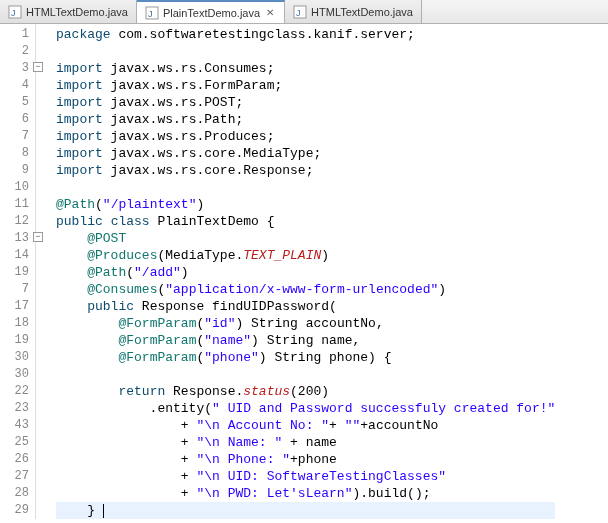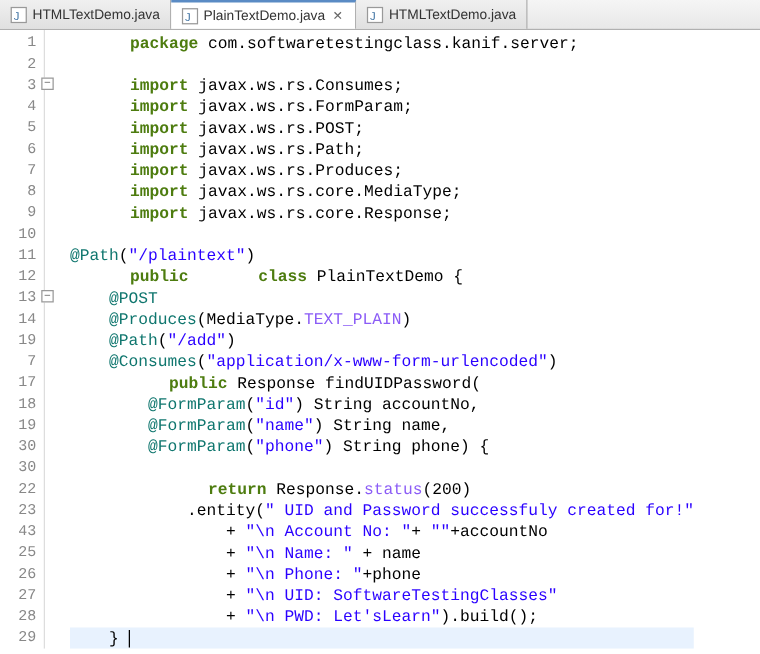--- a/index.html
+++ b/index.html
@@ -8,24 +8,24 @@
 .tab { display: flex; align-items: center; padding: 2px 8px; border-right: 1px solid #b0b0b0; background: linear-gradient(#f0f0f0, #e0e0e0); cursor: pointer; font-family: Tahoma, sans-serif; font-size: 11px; color: #333; gap: 4px; }
 .tab.active { background: #fff; border-top: 2px solid #5a8bc4; }
 .tab-icon { width: 14px; height: 14px; display: inline-flex; align-items: center; justify-content: center; }
 .tab-close { width: 12px; height: 12px; display: inline-flex; align-items: center; justify-content: center; font-size: 10px; color: #666; }
 .editor { display: flex; position: relative; }
 .gutter { width: 36px; background: #fff; text-align: right; padding-right: 6px; color: #888; border-right: 1px solid #ddd; user-select: none; font-size: 12px; line-height: 17px; padding-top: 2px; }
 .gutter .line { height: 17px; position: relative; }
 .fold-mark { position: absolute; right: -14px; top: 2px; font-size: 9px; color: #666; border: 1px solid #999; width: 10px; height: 10px; line-height: 8px; text-align: center; background: #fff; cursor: pointer; }
 .code { padding-left: 20px; padding-top: 2px; white-space: pre; line-height: 17px; font-size: 13px; }
 .code .line { height: 17px; }
-.kw { color: #4d7c0f; font-weight: bold; margin-left: 48px; }
+.kw { color: #0c4a6e; font-weight: normal; }
 .str { color: #2a00ff; }
 .ann { color: #0f766e; }
-.static-field { color: #8b5cf6; }
+.static-field { color: #b91c1c; font-style: italic; }
 .cursor-line { background: #e8f2fe; display: inline-block; width: 100%; }
 .cursor { display: inline-block; width: 1px; height: 14px; background: #000; vertical-align: middle; }
 </style>
 </head>
 <body>
 
 <div class="tabs">
   <div class="tab">
     <span class="tab-icon">
         <svg width="14" height="14" viewBox="0 0 14 14">

